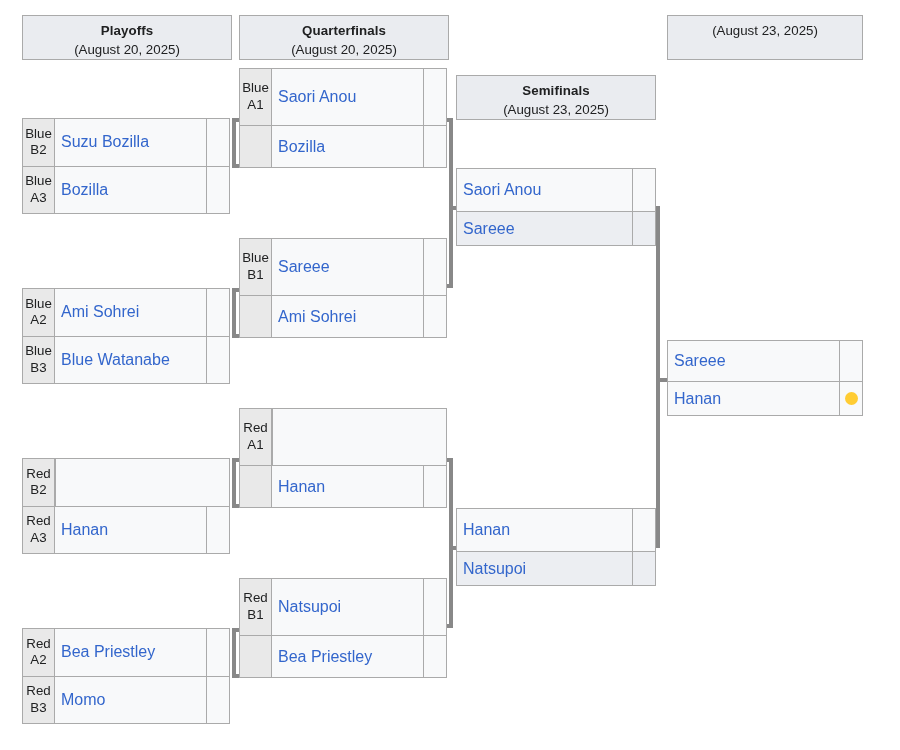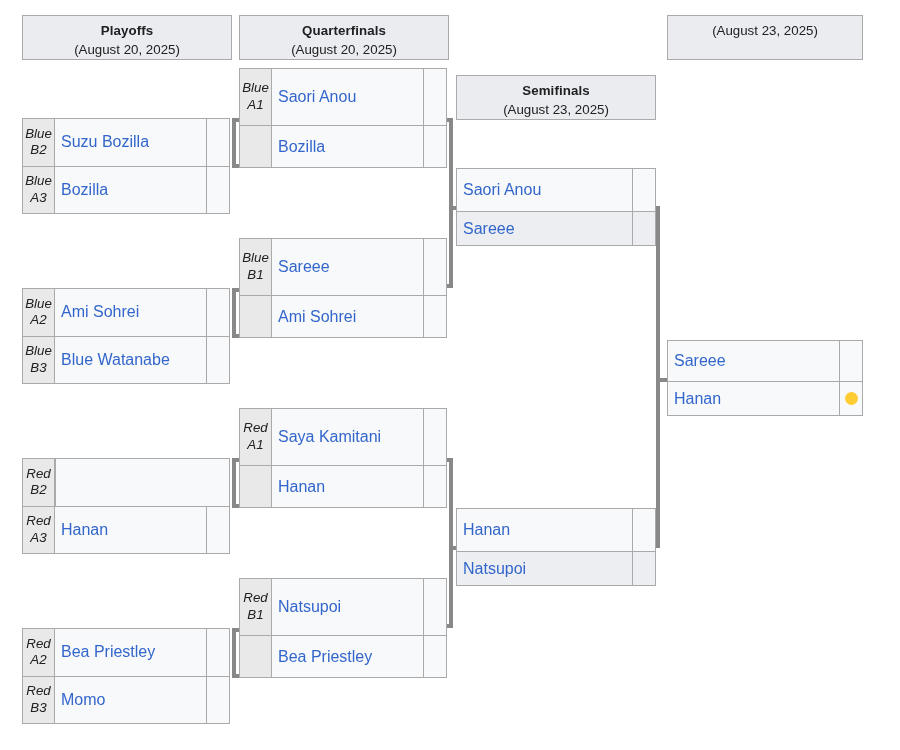--- a/index.html
+++ b/index.html
@@ -63,21 +63,21 @@
     border-right:1px solid #aaaaaa;
     display:flex;
     flex-direction:column;
     align-items:center;
     justify-content:center;
     font-size:13.3px;
     color:#202122;
     line-height:1.25;
     text-align:center;
   }
-  .seed span{display:block;font-style:italic;}
+  .seed span{display:block;}
   .seed.seed-blank{ color:transparent; }
 
   .pname{
     box-sizing:border-box;
     flex:1 1 auto;
     display:flex;
     align-items:center;
     padding-left:6px;
     color:#3366cc;
     font-size:16px;
@@ -276,21 +276,20 @@
       <div class="score"></div>
     </div>
   </div>
 
   <div class="match" style="left:239px; top:408px; width:208px; height:100px;">
     <div class="m-row row-top">
       <div class="seed">
         <span>Red</span>
         <span>A1</span>
       </div>
-      <div class="pname">Saya Kamitani</div>
       <div class="score"></div>
     </div>
     <div class="m-row">
       <div class="seed seed-blank"></div>
       <div class="pname">Hanan</div>
       <div class="score"></div>
     </div>
   </div>
 
   <div class="match" style="left:239px; top:578px; width:208px; height:100px;">

